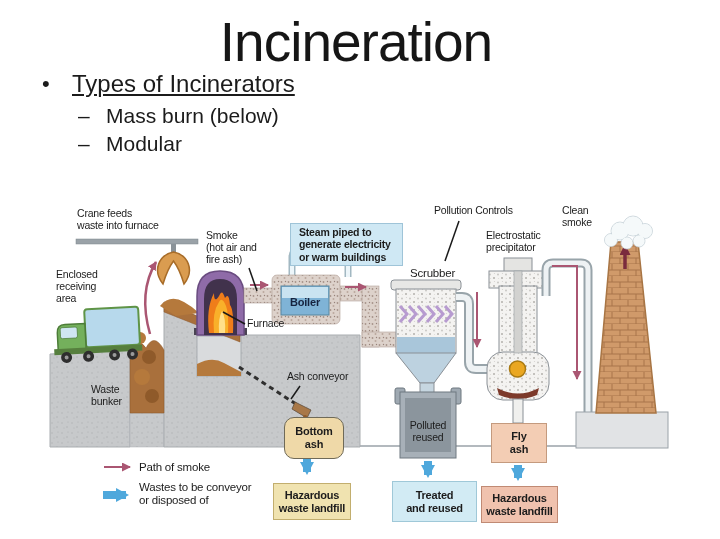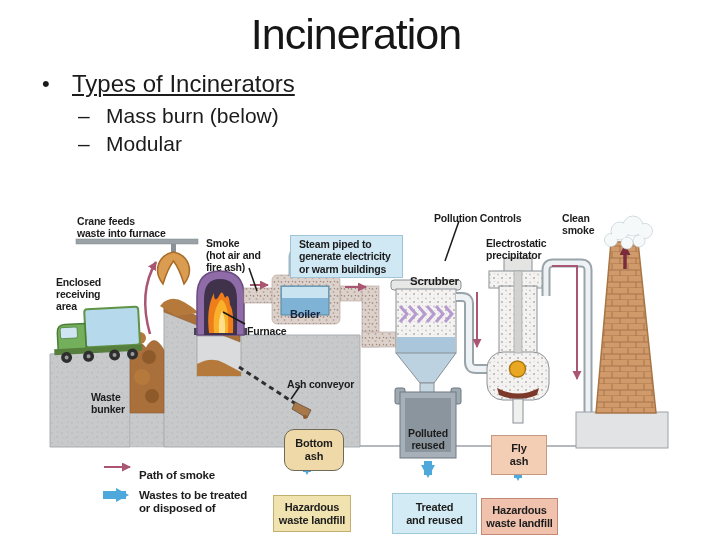--- a/index.html
+++ b/index.html
@@ -1,31 +1,31 @@
 <!DOCTYPE html>
 <html style="--smoke-arrow: #aa5672; --smoke-arrow-dark: #7a2b3d; --waste-arrow: #4fa8dc; --steam-box-bg: #cfe8f4; --boiler-bg: #7fb3d6; --bottom-ash-bg: #efd9a8; --landfill-left-bg: #f0e3b0; --treated-bg: #d2ebf4; --fly-ash-bg: #f3cdb4; --landfill-right-bg: #f0c2ae; --concrete: #c7c9cb; --brick: #d09a6a;"><head>
 <meta charset="utf-8">
 <style>
   html,body{margin:0;padding:0;background:#fff;}
   .slide{position:relative;width:720px;height:539px;background:#ffffff;overflow:hidden;
          font-family:"Liberation Sans",sans-serif;}
   .art{position:absolute;left:0;top:0;width:720px;height:539px;}
 
   .title{position:absolute;left:0;top:10px;width:712px;text-align:center;
-         font-size:43px;font-weight:400;color:#161616;letter-spacing:-1px;}
+         font-size:55px;font-weight:400;color:#161616;letter-spacing:-1px;}
   .b1{position:absolute;left:42px;top:70px;font-size:24px;color:#1b1b1b;padding-left:30px;text-decoration:underline;}
   .b1::before{content:"\2022";position:absolute;left:0;top:1px;font-size:22px;}
   .b2{position:absolute;left:78px;font-size:21px;color:#1b1b1b;padding-left:28px;}
   .b2::before{content:"\2013";position:absolute;left:0;}
 
-  .lbl{position:absolute;font-size:10.5px;font-weight:700;color:#1c1c1c;
-       line-height:1.15;white-space:pre-line;letter-spacing:-0.2px;margin-top:8px;}
+  .lbl{position:absolute;font-size:10.5px;font-weight:400;color:#1c1c1c;
+       line-height:1.15;white-space:pre-line;letter-spacing:-0.2px;}
   .box{position:absolute;display:flex;align-items:center;justify-content:center;
        text-align:center;font-size:11px;font-weight:700;color:#1c1c1c;
-       line-height:1.18;white-space:pre-line;letter-spacing:-0.2px;box-sizing:border-box;margin-top:12px;}
+       line-height:1.18;white-space:pre-line;letter-spacing:-0.2px;box-sizing:border-box;}
 
   .steam-box{background:var(--steam-box-bg,#cfe8f4);border:1px solid #9fc4d8;
              justify-content:flex-start;text-align:left;padding-left:8px;font-size:10.5px;}
   .bottom-ash{background:var(--bottom-ash-bg,#efd9a8);border:1.5px solid #6f6a58;border-radius:10px;}
   .landfill-left{background:var(--landfill-left-bg,#f0e3b0);border:1px solid #c2ae6e;}
   .treated{background:var(--treated-bg,#d2ebf4);border:1px solid #9fc8d8;}
   .fly-ash{background:var(--fly-ash-bg,#f3cdb4);border:1px solid #c49a7e;}
   .landfill-right{background:var(--landfill-right-bg,#f0c2ae);border:1px solid #c08a74;}
   .boiler-lbl{color:#16233f;font-size:11px;}
 </style>
@@ -254,15 +254,15 @@
   <div class="box landfill-left" style="left:273px;top:483px;width:78px;height:37px">Hazardous
 waste landfill</div>
   <div class="box treated" style="left:392px;top:481px;width:85px;height:41px">Treated
 and reused</div>
   <div class="box fly-ash" style="left:491px;top:423px;width:56px;height:40px">Fly
 ash</div>
   <div class="box landfill-right" style="left:481px;top:486px;width:77px;height:37px">Hazardous
 waste landfill</div>
 
   <div class="lbl" style="left:139px;top:461px;font-size:11.5px">Path of smoke</div>
-  <div class="lbl" style="left:139px;top:481px;font-size:11.5px">Wastes to be treated
+  <div class="lbl" style="left:139px;top:481px;font-size:11.5px">Wastes to be conveyor
 or disposed of</div>
 </div>
 
 </body></html>

